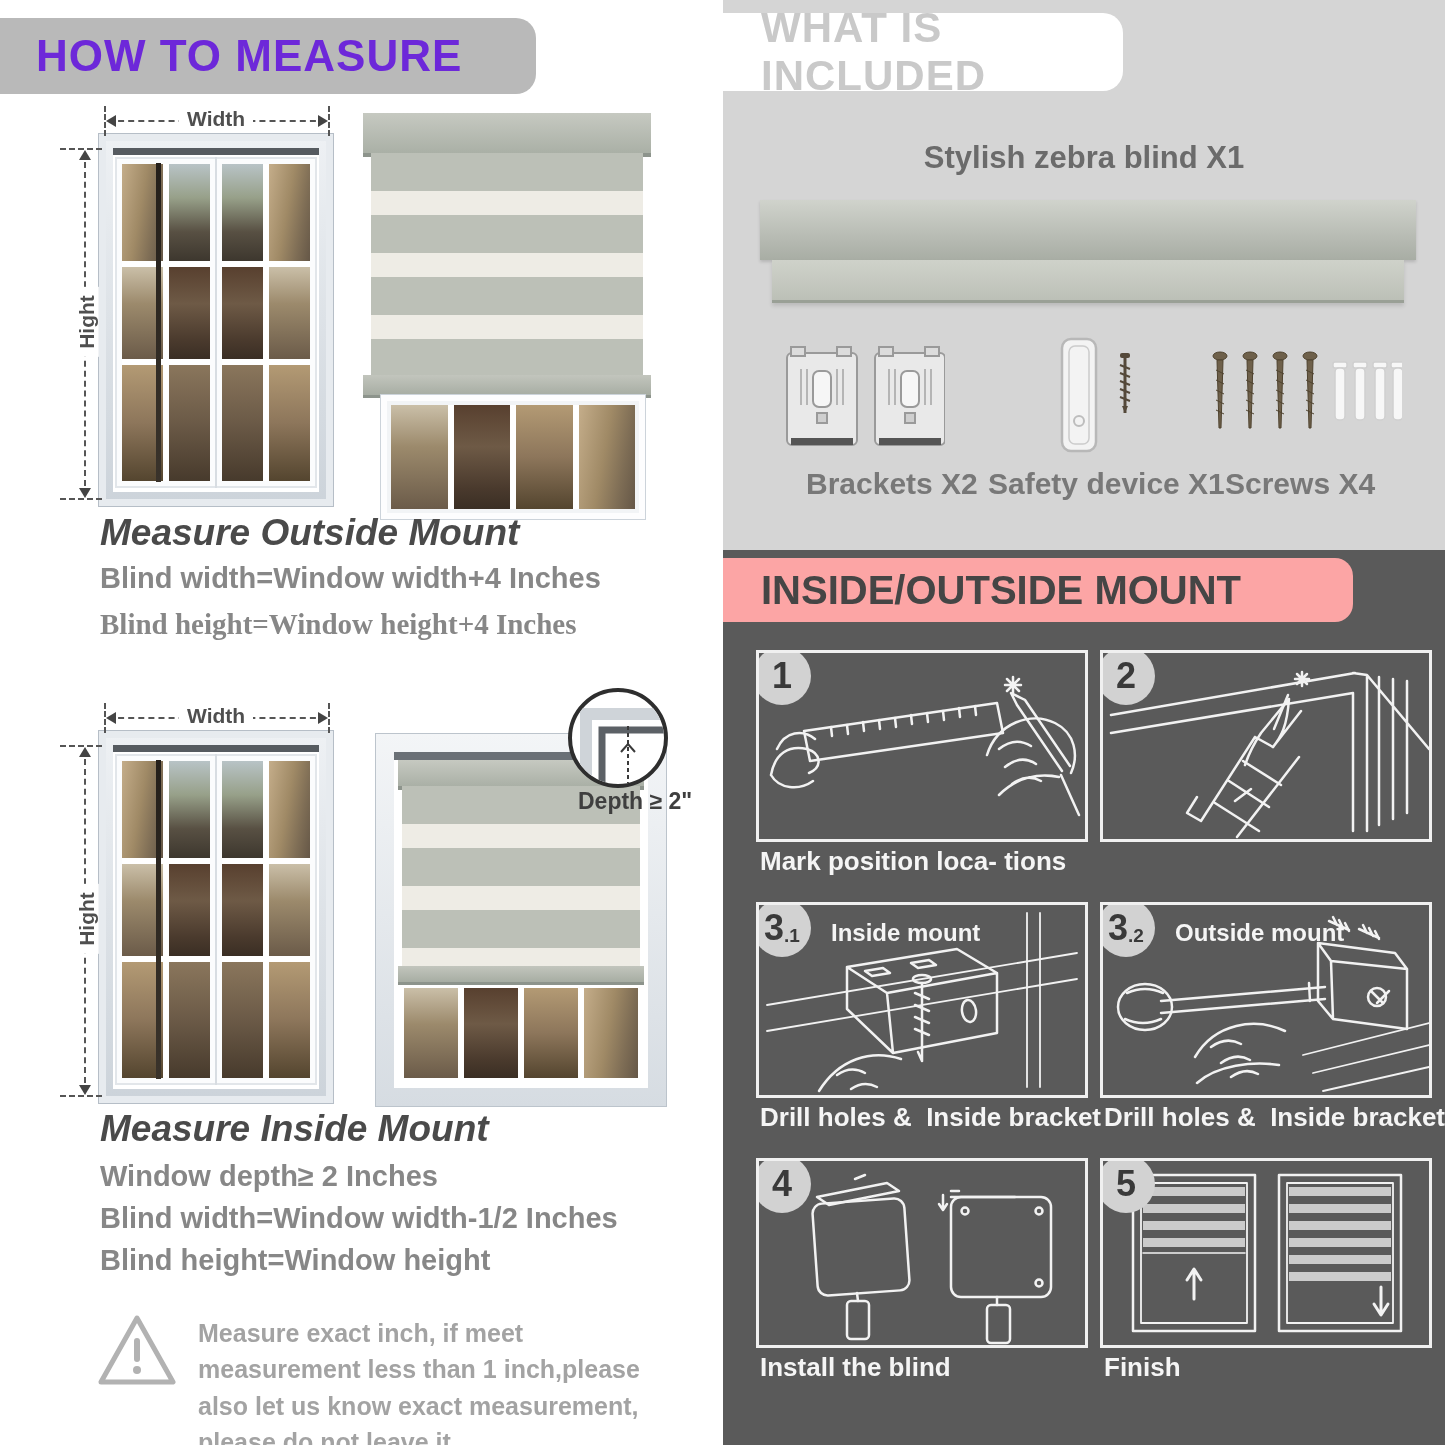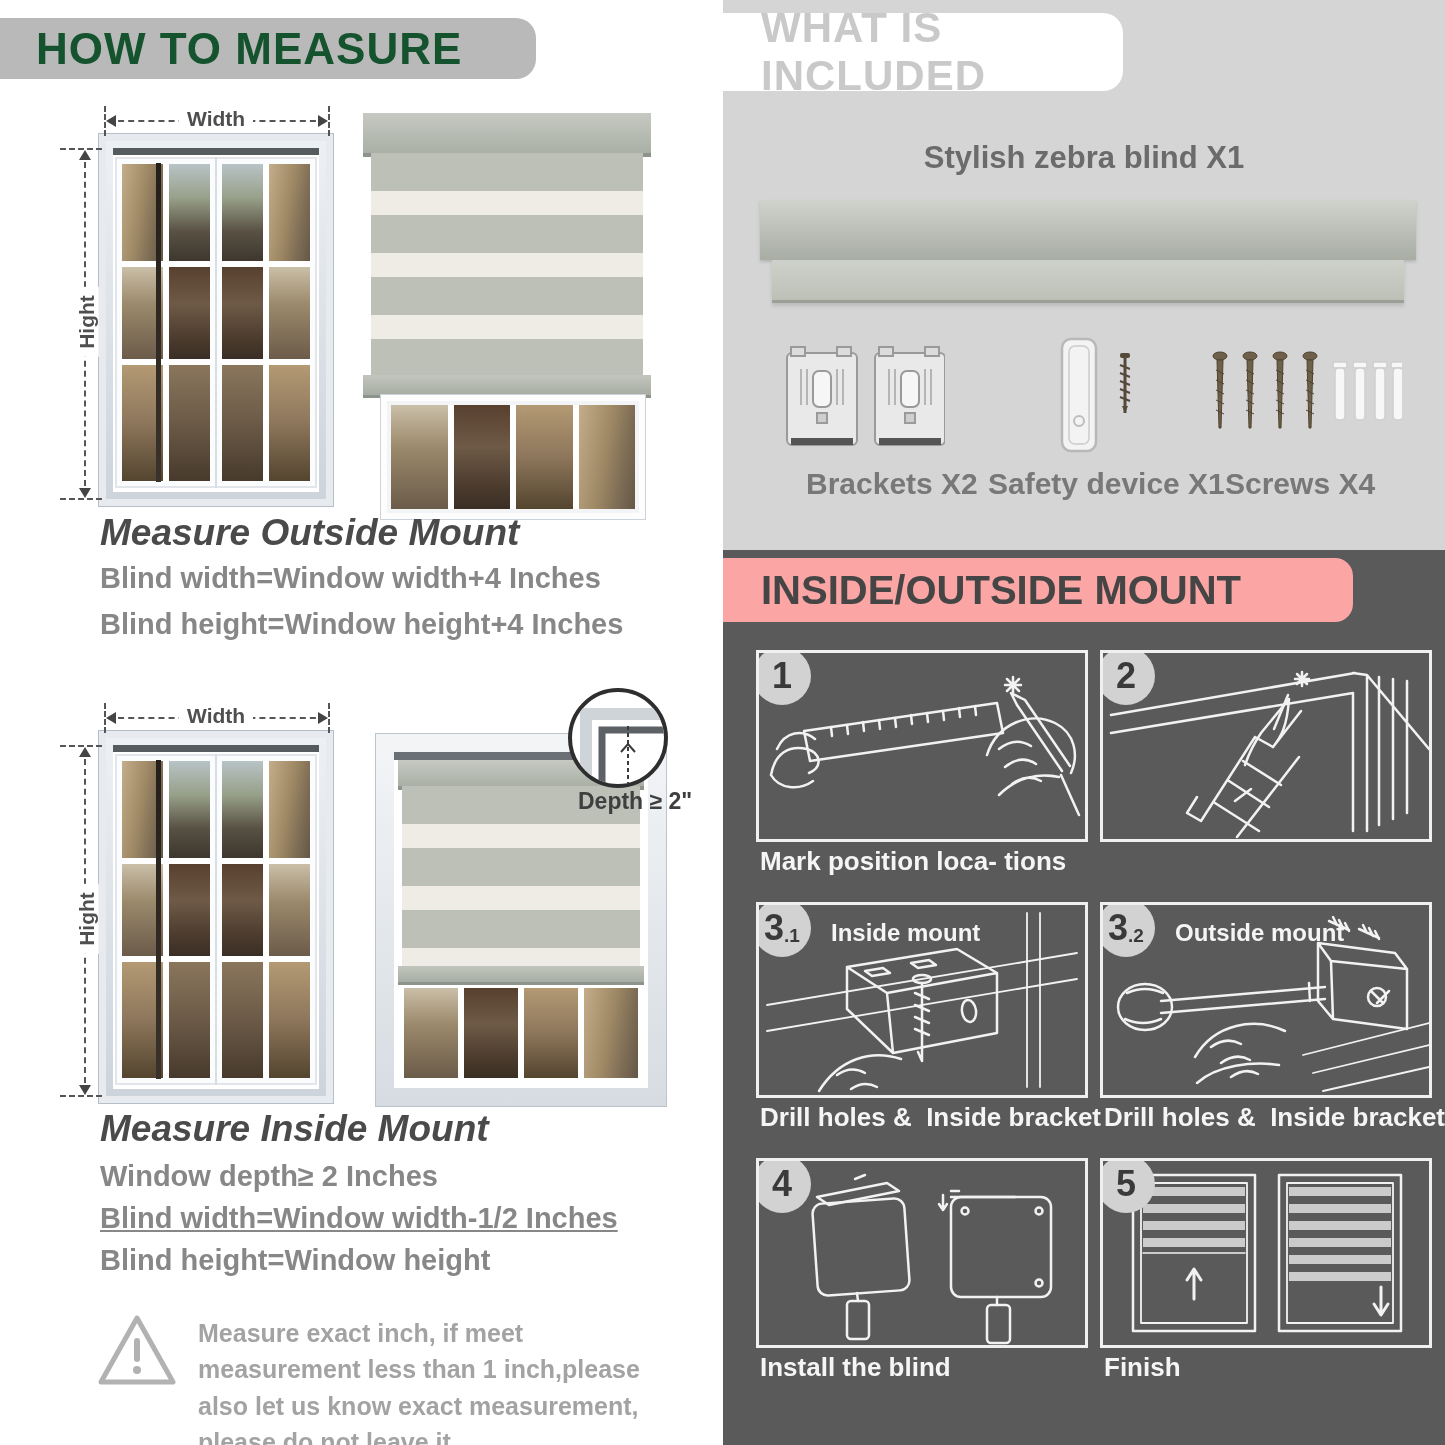--- a/index.html
+++ b/index.html
@@ -2,22 +2,22 @@
 <html><head>
 <meta charset="utf-8">
 <style>
   html,body{margin:0;padding:0;background:#ffffff;}
   #page{position:relative;width:1445px;height:1445px;background:#ffffff;overflow:hidden;
         font-family:"Liberation Sans", sans-serif;}
   .abs{position:absolute;}
 
   
   .banner{position:absolute;display:flex;align-items:center;font-weight:bold;}
-  .banner-how{left:0;top:18px;width:500px;height:61px;background:#b9b9b9;
-              border-radius:0 20px 20px 0;color:#14532d;font-size:44px;padding-left:36px;letter-spacing:1px;}
+  .banner-how{left:0;top:18px;width:500px;height:76px;background:#b9b9b9;
+              border-radius:0 20px 20px 0;color:#6d28d9;font-size:44px;padding-left:36px;letter-spacing:1px;}
   .banner-included{left:723px;top:13px;width:362px;height:78px;background:#ffffff;
               border-radius:0 20px 20px 0;color:#c9c9c9;font-size:42px;padding-left:38px;letter-spacing:1px;}
   .banner-mount{left:723px;top:558px;width:592px;height:64px;background:#fca5a5;
               border-radius:0 18px 18px 0;color:#454545;font-size:40px;padding-left:38px;}
 
   
   .sec-included{left:723px;top:0;width:722px;height:550px;background:#d5d5d5;}
   .sec-mount{left:723px;top:550px;width:722px;height:895px;background:#5a5a5a;}
 
   
@@ -166,21 +166,21 @@
     <div class="peek-panes">
       <div class="pane gC"></div>
       <div class="pane gD"></div>
       <div class="pane gE"></div>
       <div class="pane gA"></div>
     </div>
   </div>
 
   <div class="h-measure" style="left:100px;top:512px;">Measure Outside Mount</div>
   <div class="h-sub" style="left:100px;top:562px;">Blind width=Window width+4 Inches</div>
-  <div class="h-sub" style="left:100px;top:608px;">Blind height=Window height+4 Inches</div>
+  <div class="h-sub" style="left:100px;top:608px;font-family:Liberation Serif, serif;">Blind height=Window height+4 Inches</div>
 
   <div class="window-photo" style="left:98px;top:730px;">
     <div class="wp-open">
       <div class="wp-shadow"></div>
       <div class="sash left">
         <div class="panes">
           <div class="pane gA"></div>
           <div class="pane gB"></div>
           <div class="pane gC"></div>
           <div class="pane gD"></div>
@@ -237,21 +237,21 @@
       <path d="M14,88 L14,22 L88,22" stroke="#cfd4d9" stroke-width="12" fill="none"></path>
       <path d="M30,92 L30,38 L92,38" stroke="#5c6166" stroke-width="7" fill="none"></path>
       <path d="M56,34 L56,92" stroke="#3a3a3a" stroke-width="2" stroke-dasharray="4 3" fill="none"></path>
       <path d="M49,60 l7,-8 l7,8" stroke="#3a3a3a" stroke-width="2" fill="none"></path>
     </svg>
   </div>
   <div class="depth-label" style="left:578px;top:788px;">Depth ≥ 2"</div>
 
   <div class="h-measure" style="left:100px;top:1108px;">Measure Inside Mount</div>
   <div class="h-sub" style="left:100px;top:1160px;">Window depth≥ 2 Inches</div>
-  <div class="h-sub" style="left:100px;top:1202px;text-decoration:underline;">Blind width=Window width-1/2 Inches</div>
+  <div class="h-sub" style="left:100px;top:1202px;">Blind width=Window width-1/2 Inches</div>
   <div class="h-sub" style="left:100px;top:1244px;">Blind height=Window height</div>
 
   <div class="abs" style="left:95px;top:1312px;width:84px;height:78px;">
     <svg viewBox="0 0 84 78" width="84" height="78">
       <path d="M42,6 L78,70 L6,70 Z" fill="none" stroke="#b2b2b2" stroke-width="5" stroke-linejoin="round"></path>
       <rect x="39" y="26" width="6" height="24" rx="3" fill="#b2b2b2"></rect>
       <circle cx="42" cy="58" r="4" fill="#b2b2b2"></circle>
     </svg>
   </div>
   <div class="warn-text" style="left:198px;top:1315px;">Measure exact inch, if meet measurement less than 1 inch,please also let us know exact measurement, please do not leave it</div>

